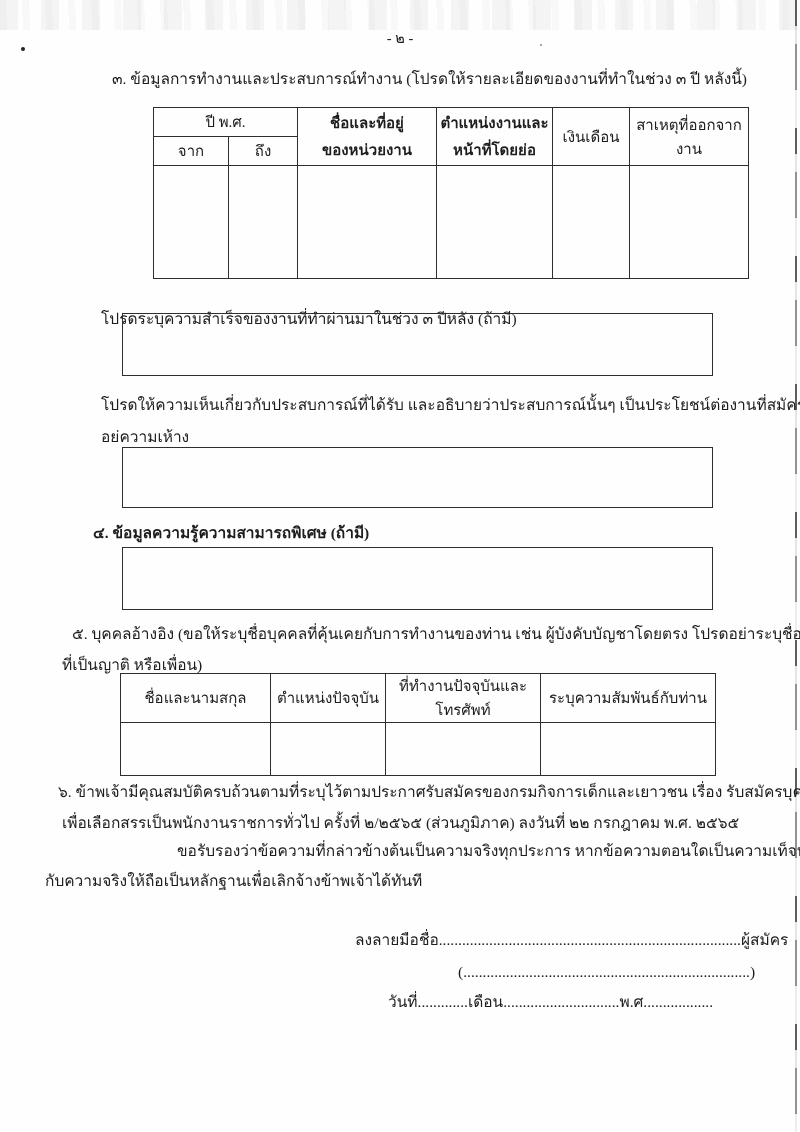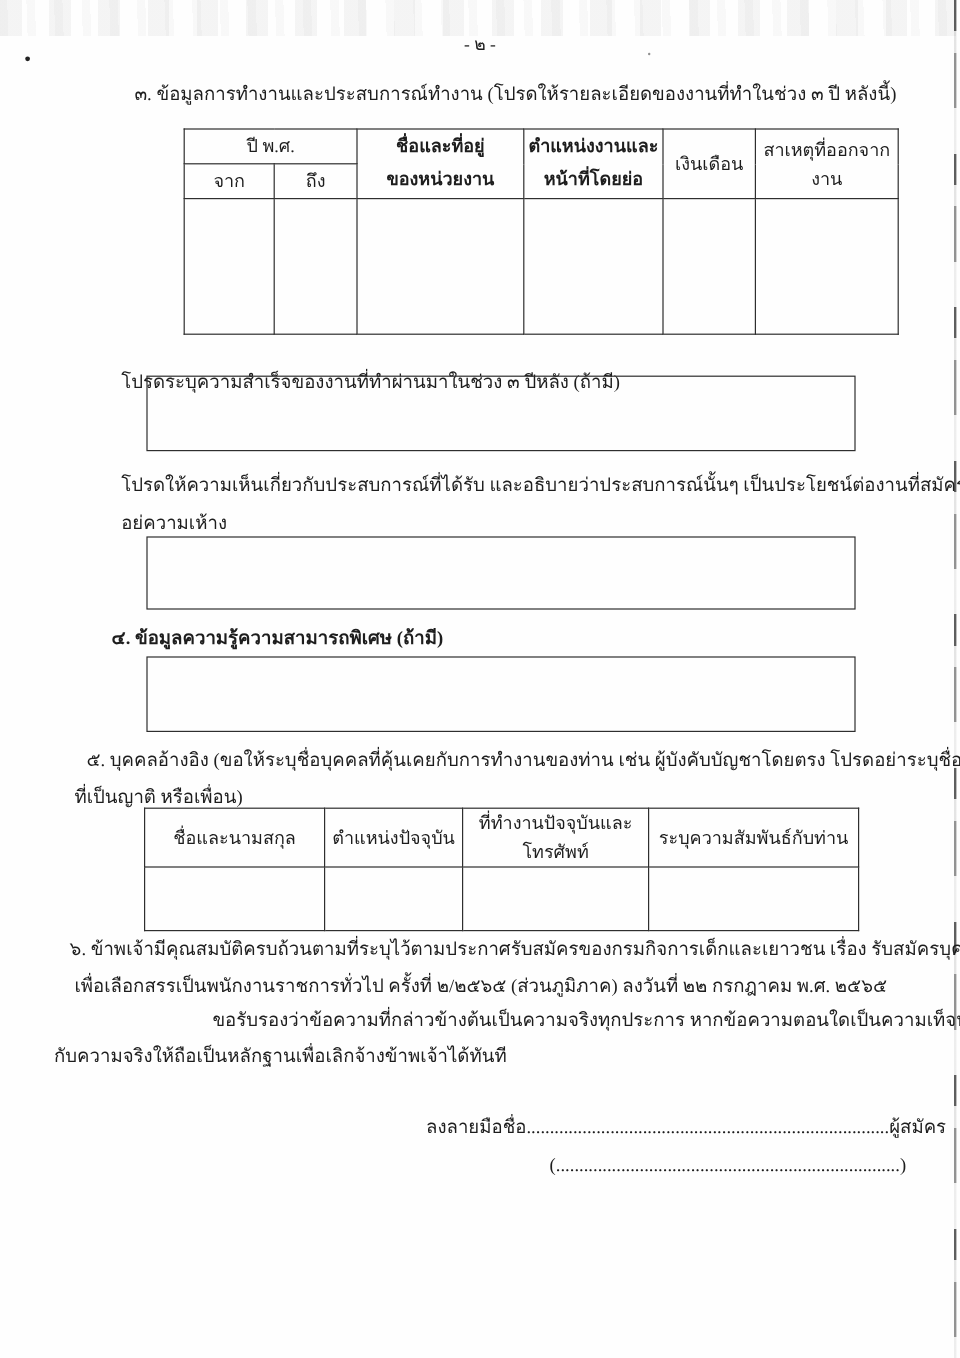--- a/index.html
+++ b/index.html
@@ -140,14 +140,15 @@
     </tbody>
   </table>
 
   <div class="t" style="left:58px;top:781px;">๖.  ข้าพเจ้ามีคุณสมบัติครบถ้วนตามที่ระบุไว้ตามประกาศรับสมัครของกรมกิจการเด็กและเยาวชน เรื่อง รับสมัครบุคคล</div>
   <div class="t" style="left:62px;top:812px;">เพื่อเลือกสรรเป็นพนักงานราชการทั่วไป ครั้งที่ ๒/๒๕๖๕ (ส่วนภูมิภาค) ลงวันที่ ๒๒ กรกฎาคม พ.ศ. ๒๕๖๕</div>
   <div class="t" style="left:177px;top:840px;">ขอรับรองว่าข้อความที่กล่าวข้างต้นเป็นความจริงทุกประการ หากข้อความตอนใดเป็นความเท็จหรือไม่ตรง</div>
   <div class="t" style="left:355px;top:929px;">ลงลายมือชื่อ..............................................................................ผู้สมัคร</div>
 
   <div class="t" style="left:45px;top:870px;">กับความจริงให้ถือเป็นหลักฐานเพื่อเลิกจ้างข้าพเจ้าได้ทันที</div>
   <div class="t" style="left:458px;top:961px;">(..........................................................................)</div>
+  <div class="t" style="left:388px;top:991px;">วันที่.............เดือน..............................พ.ศ..................</div>
 
 </div>
 
 </body></html>

